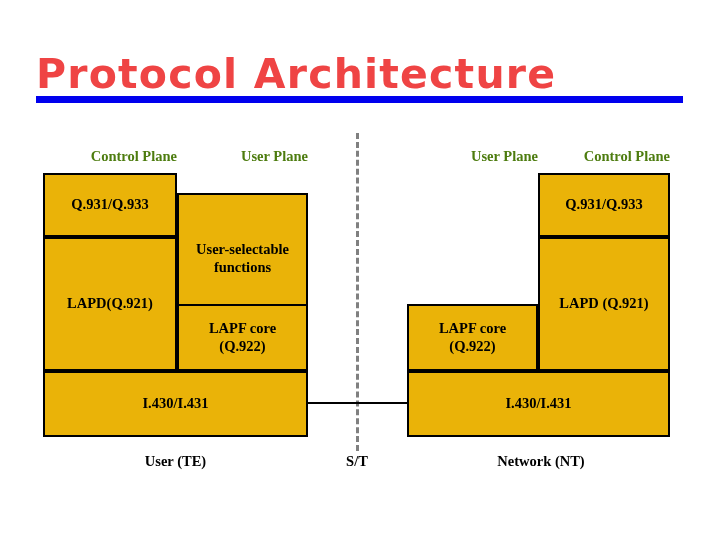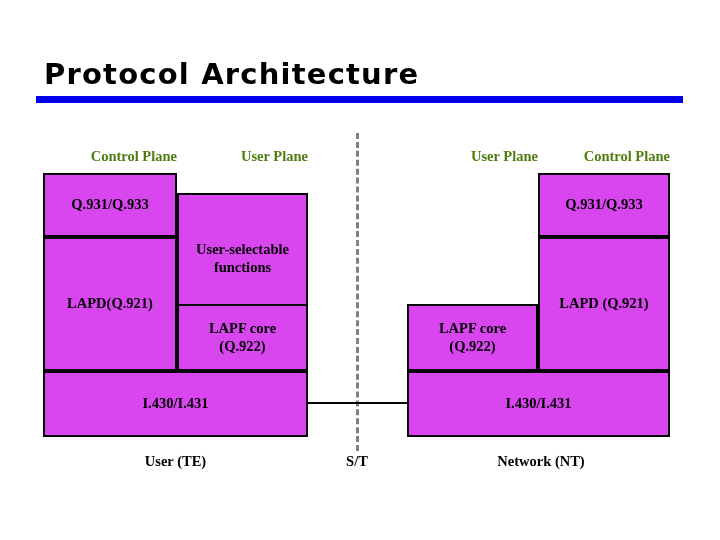--- a/index.html
+++ b/index.html
@@ -20,29 +20,29 @@
     position: absolute;
     left: 0; top: 0;
     width: 720px;
     height: 540px;
     background: #ffffff;
   }
 
   
   #slide-title {
     position: absolute;
-    left: 44px;
+    left: 36px;
     top: 52px;
     width: 650px;
     height: 44px;
     font-family: "DejaVu Sans", sans-serif;
     font-weight: bold;
-    font-size: 29px;
+    font-size: 41px;
     letter-spacing: 1.2px;
-    color: #000000;
+    color: #ef4444;
     line-height: 44px;
     white-space: nowrap;
   }
   #title-rule {
     position: absolute;
     left: 36px;
     top: 96px;
     width: 647px;
     height: 7px;
     background: #0000ee;
@@ -72,21 +72,21 @@
     font-family: "Liberation Serif", serif;
     font-weight: bold;
     font-size: 14.5px;
     color: #000000;
     text-align: center;
     white-space: nowrap;
   }
 
   .pbox {
     position: absolute;
-    background: #d946ef;
+    background: #eab308;
     border: 2.5px solid #000000;
     box-sizing: border-box;
     display: flex;
     align-items: center;
     justify-content: center;
     text-align: center;
     font-family: "Liberation Serif", serif;
     font-weight: bold;
     font-size: 14.5px;
     color: #000000;

